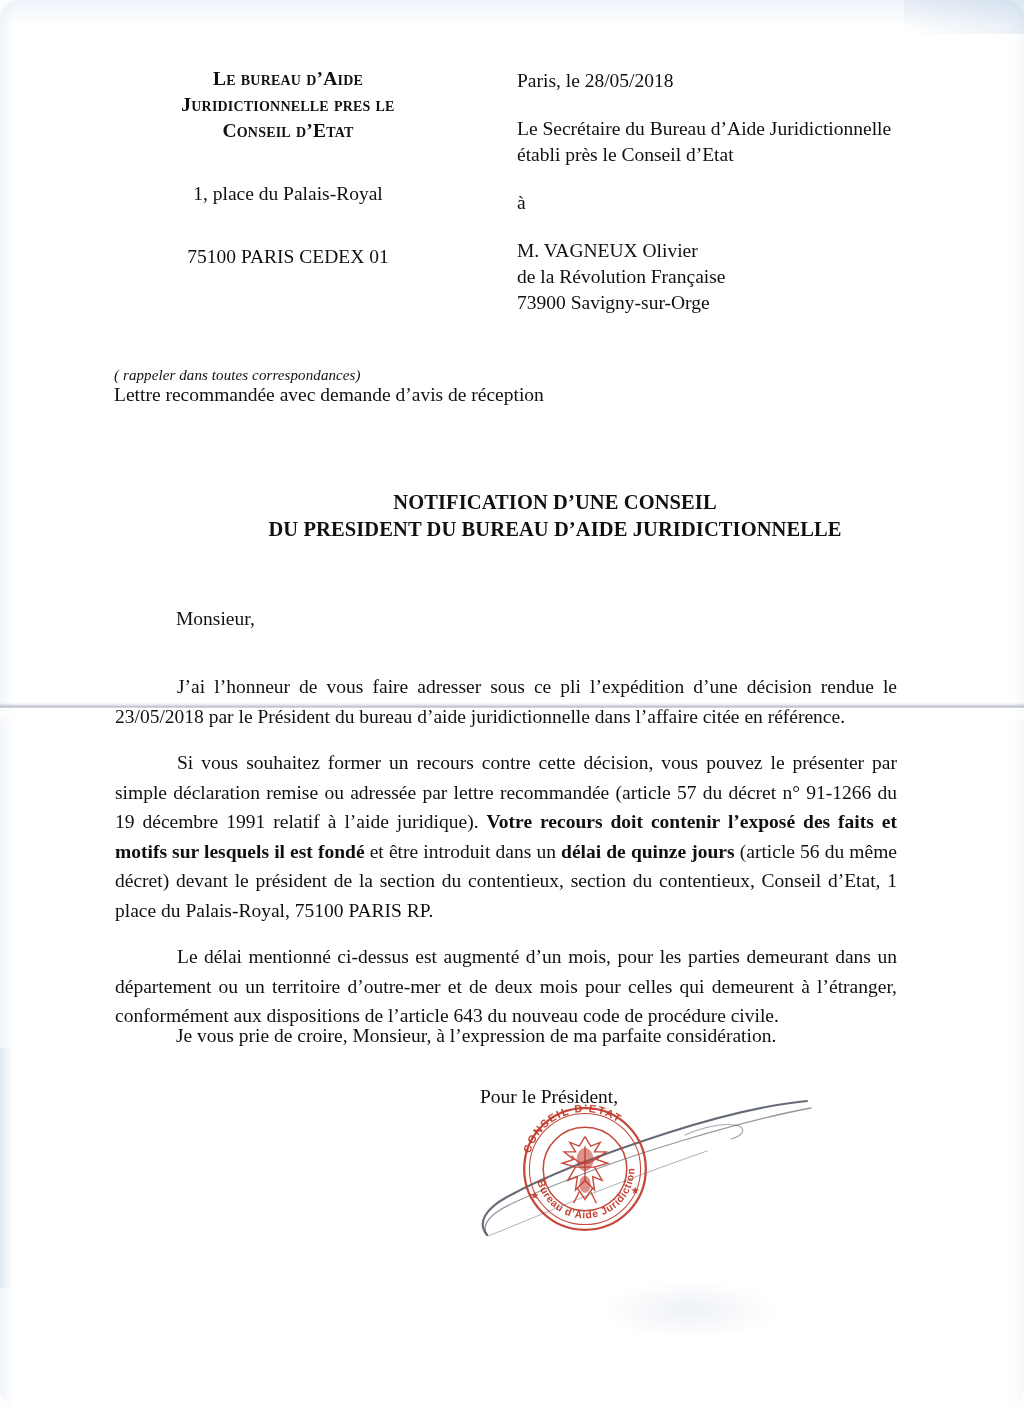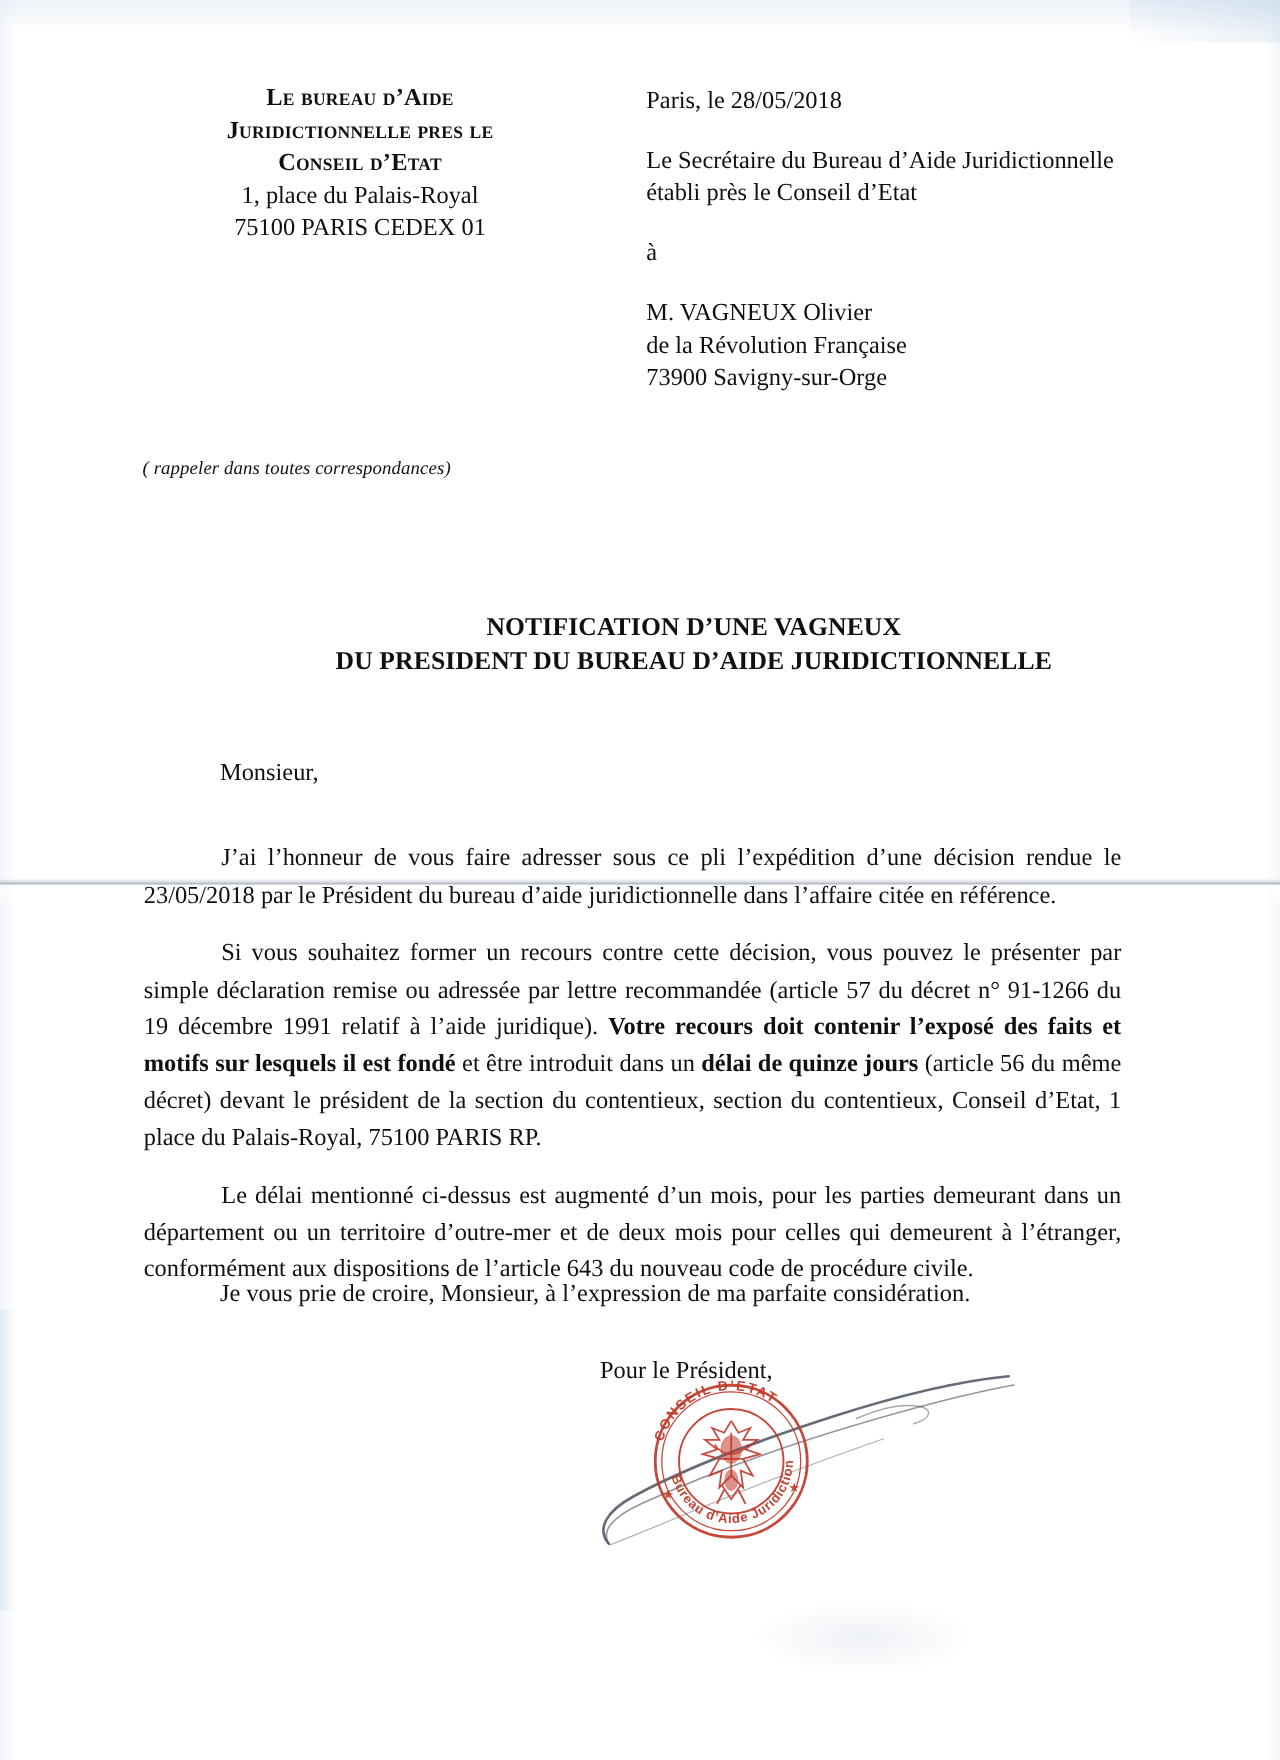--- a/index.html
+++ b/index.html
@@ -19,20 +19,21 @@
 
   
   .page {
     position: absolute;
     inset: 0;
     background:
       linear-gradient(180deg, rgba(225,234,245,0.55) 0px, rgba(255,255,255,0) 26px),
       linear-gradient(90deg, rgba(228,236,246,0.5) 0px, rgba(255,255,255,0) 14px),
       linear-gradient(270deg, rgba(230,238,247,0.45) 0px, rgba(255,255,255,0) 12px),
       #ffffff;
+    border-radius: 19px;
   }
   .edge-tint-tr {
     position: absolute;
     top: 0; right: 0;
     width: 120px; height: 34px;
     background: linear-gradient(200deg, rgba(176,198,224,0.42), rgba(255,255,255,0));
     pointer-events: none;
   }
   .edge-tint-bl {
     position: absolute;
@@ -81,20 +82,21 @@
     font-size: 19.5px;
     line-height: 26px;
   }
   .letterhead .sc {
     font-variant: small-caps;
     font-weight: bold;
     letter-spacing: 0.2px;
   }
   .letterhead .plain {
     font-size: 19.5px;
+    margin-top: 37px;
   }
 
   .rightblock {
     position: absolute;
     left: 517px;
     top: 68px;
     width: 430px;
     font-size: 19.5px;
     line-height: 26px;
   }
@@ -216,24 +218,25 @@
     <div class="gap-m"></div>
     <div>à</div>
     <div class="gap-l"></div>
     <div>M. VAGNEUX Olivier</div>
     <div>de la Révolution Française</div>
     <div>73900 Savigny-sur-Orge</div>
   </div>
 
   <div class="refblock">
     <div class="italic-note">( rappeler dans toutes correspondances)</div>
+    <div>Lettre recommandée avec demande d’avis de réception</div>
   </div>
 
   <div class="title">
-    <div>NOTIFICATION D’UNE VAGNEUX</div>
+    <div>NOTIFICATION D’UNE CONSEIL</div>
     <div>DU PRESIDENT DU BUREAU D’AIDE JURIDICTIONNELLE</div>
   </div>
 
   <div class="salutation">Monsieur,</div>
 
   <div class="body">
     <p>J’ai l’honneur de vous faire adresser sous ce pli l’expédition d’une décision rendue le 23/05/2018 par le Président du bureau d’aide juridictionnelle dans  l’affaire citée en référence.</p>
     <p><span>Si vous souhaitez former un recours contre cette décision, vous pouvez le présenter par simple déclaration remise ou adressée par lettre recommandée (article 57 du décret n° 91-1266 du 19 décembre 1991 relatif à l’aide juridique). </span><b>Votre recours doit contenir l’exposé des faits et motifs sur lesquels il est fondé</b><span> et être introduit dans un </span><b>délai de quinze jours</b><span> (article 56 du même décret) devant le président de la section du contentieux, section du contentieux, Conseil d’Etat, 1 place du Palais-Royal, 75100 PARIS RP.</span></p>
     <p>Le délai mentionné ci-dessus est augmenté d’un mois, pour les parties demeurant dans un département ou un territoire d’outre-mer et de deux mois pour celles qui demeurent à l’étranger, conformément aux dispositions de l’article 643 du nouveau code de procédure civile.</p>
   </div>

